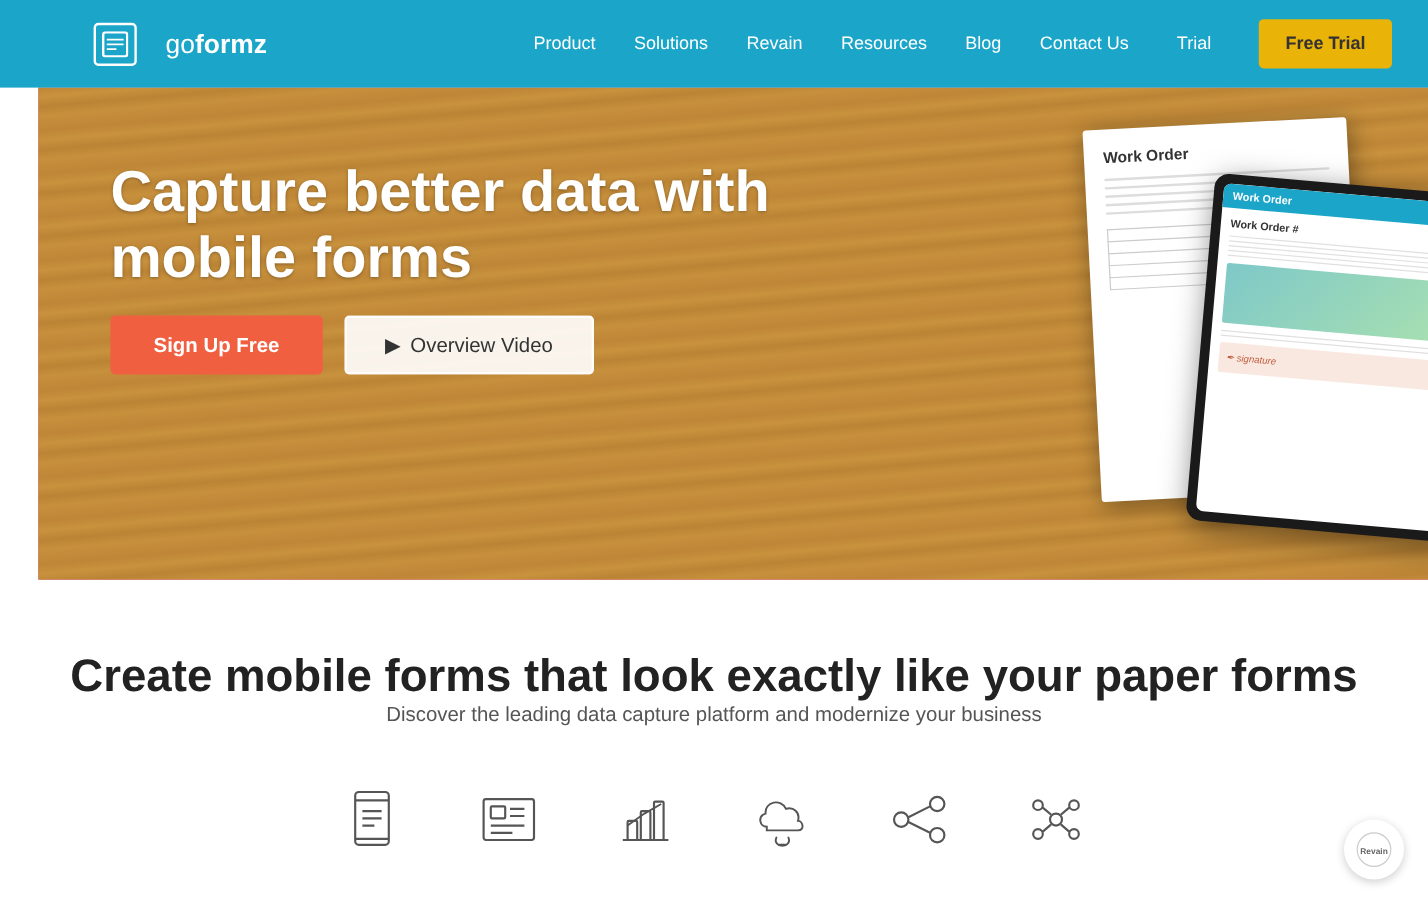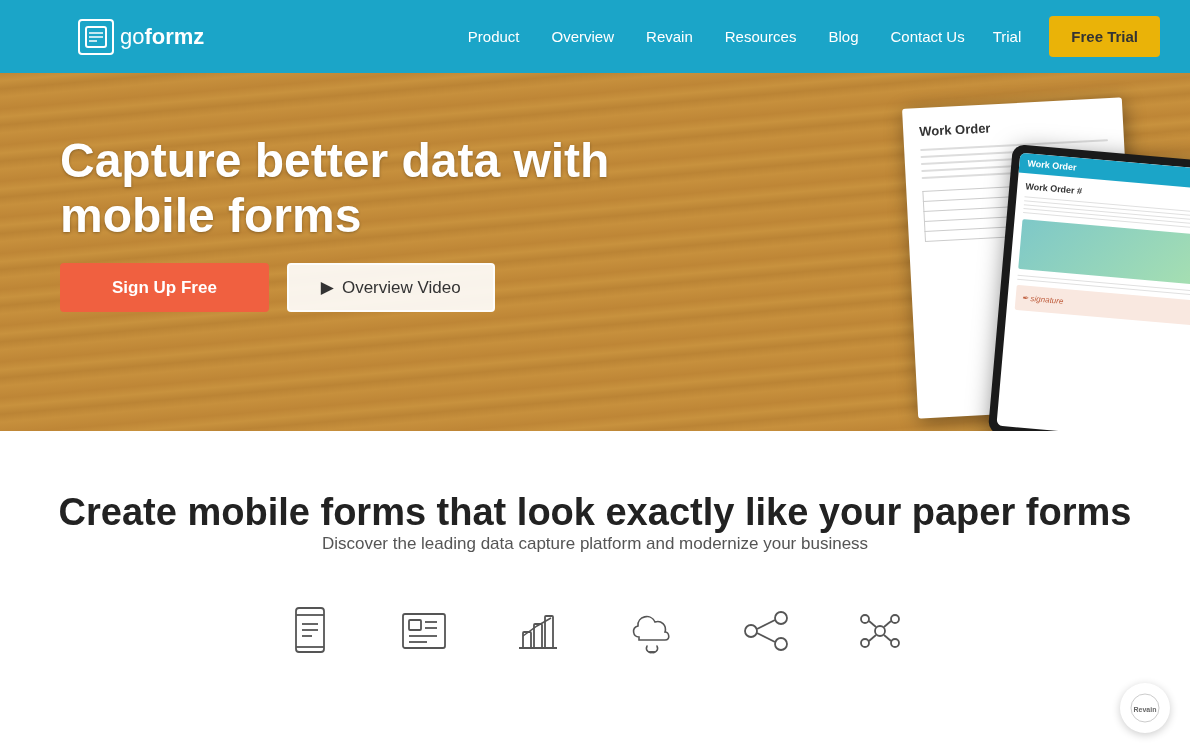--- a/index.html
+++ b/index.html
@@ -11,21 +11,21 @@
       height: 73px;
       display: flex;
       align-items: center;
       padding: 0 30px;
       position: relative;
       z-index: 10;
     }
     .logo-area {
       display: flex;
       align-items: center;
-      gap: 6px;
+      gap: 24px;
       color: white;
       text-decoration: none;
       margin-right: auto;
       padding-left: 48px;
     }
     .logo-icon {
       width: 36px;
       height: 36px;
       border: 2px solid white;
       border-radius: 4px;
@@ -50,21 +50,21 @@
     }
     .nav-links a {
       color: white;
       text-decoration: none;
       font-size: 15px;
       font-weight: 400;
     }
     .nav-right {
       display: flex;
       align-items: center;
-      gap: 28px;
+      gap: 40px;
       margin-left: 32px;
     }
     .nav-right a {
       color: white;
       text-decoration: none;
       font-size: 15px;
     }
     .free-trial-btn {
       background: #eab308;
       color: #333;
@@ -73,23 +73,24 @@
       border: none;
       padding: 12px 22px;
       border-radius: 4px;
       cursor: pointer;
       white-space: nowrap;
     }
 
     
     .hero {
       position: relative;
-      height: 358px;
+      height: 410px;
       overflow: hidden;
       background: #ec4899;
+      margin-left: 32px;
     }
     .hero-bg {
       position: absolute;
       inset: 0;
       background:
         linear-gradient(rgba(80,50,10,0.15), rgba(80,50,10,0.25)),
         repeating-linear-gradient(
           90deg,
           rgba(180,120,40,0.18) 0px, rgba(180,120,40,0.18) 2px,
           transparent 2px, transparent 18px
@@ -139,21 +140,21 @@
       text-shadow: 0 1px 2px rgba(0,0,0,0.25);
     }
     .hero-buttons {
       display: flex;
       gap: 18px;
     }
     .btn-signup {
       background: #f06040;
       color: white;
       border: none;
-      padding: 14px 52px;
+      padding: 14px 36px;
       font-size: 17px;
       font-weight: 700;
       border-radius: 4px;
       cursor: pointer;
     }
     .btn-video {
       background: rgba(255,255,255,0.9);
       color: #333;
       border: 2px solid rgba(255,255,255,0.8);
       padding: 12px 32px;
@@ -339,21 +340,21 @@
         <line x1="4" y1="7" x2="18" y2="7" stroke="white" stroke-width="1.5"></line>
         <line x1="4" y1="11" x2="18" y2="11" stroke="white" stroke-width="1.5"></line>
         <line x1="4" y1="15" x2="12" y2="15" stroke="white" stroke-width="1.5"></line>
       </svg>
     </div>
     <span class="logo-text"><span>go</span><strong>formz</strong></span>
   </div>
 
   <ul class="nav-links">
     <li><a href="#">Product</a></li>
-    <li><a href="#">Overview</a></li>
+    <li><a href="#">Solutions</a></li>
     <li><a href="#">Revain</a></li>
     <li><a href="#">Resources</a></li>
     <li><a href="#">Blog</a></li>
   </ul>
 
   <div class="nav-right">
     <a href="#">Contact Us</a>
     <a href="#">Trial</a>
     <button class="free-trial-btn">Free Trial</button>
   </div>

